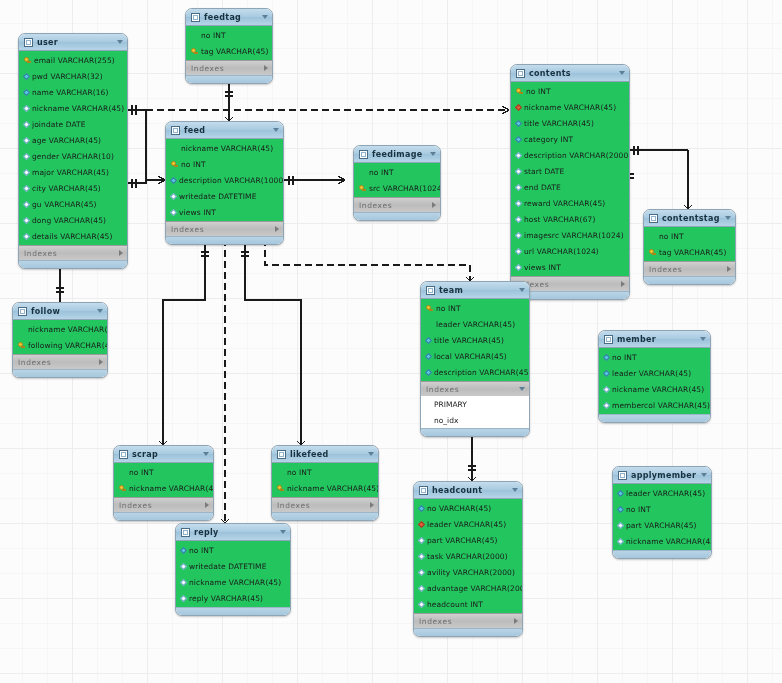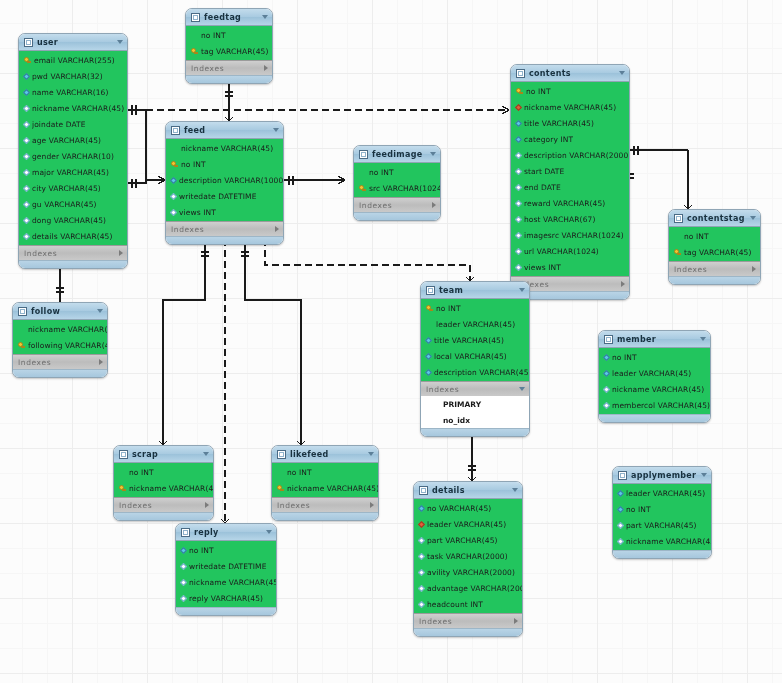--- a/index.html
+++ b/index.html
@@ -157,25 +157,24 @@
     font-size: 7.5px;
     color: #6e6e6e;
     letter-spacing: 0.6px;
     flex: 1 1 auto;
   }
   .idx-list { background: #ffffff; }
   .idx-item {
     height: 16px;
     display: flex;
     align-items: center;
-    padding-left: 22px;
+    padding-left: 13px;
     font-size: 7.5px;
     color: #1b1b1b;
     box-sizing: border-box;
-    font-weight: bold;
   }
   .tbl-foot {
     height: 7px;
     background: linear-gradient(to bottom, #b9d4e6, #a6c7dd);
     border-top: 1px solid #9db6c7;
   }
 </style>
 </head>
 <body>
 
@@ -432,21 +431,21 @@
           <span class="ci ci-dia ci-null"></span>
           <span class="col-name">views INT</span>
         </div>
       </div>
       <div class="idx">
         <span class="idx-label">Indexes</span>
         <span class="caret-r"></span>
       </div>
       <div class="tbl-foot"></div>
     </div>
-    <div class="tbl" style="left: 643px; top: 209px; width: 93px; margin-left: 25px;">
+    <div class="tbl" style="left: 643px; top: 209px; width: 93px;">
       <div class="tbl-head">
         <span class="tbl-ico"></span>
         <span class="tbl-title">contentstag</span>
         <span class="caret"></span>
       </div>
       <div class="cols">
         <div class="col">
           <span class="ci ci-none"></span>
           <span class="col-name">no INT</span>
         </div>
@@ -613,21 +612,21 @@
         <div class="col">
           <span class="ci ci-dia ci-null"></span>
           <span class="col-name">nickname VARCHAR(45)</span>
         </div>
       </div>
       <div class="tbl-foot"></div>
     </div>
     <div class="tbl" style="left: 413px; top: 481px; width: 110px;">
       <div class="tbl-head">
         <span class="tbl-ico"></span>
-        <span class="tbl-title">details</span>
+        <span class="tbl-title">headcount</span>
         <span class="caret"></span>
       </div>
       <div class="cols">
         <div class="col">
           <span class="ci ci-dia ci-nn"></span>
           <span class="col-name">no VARCHAR(45)</span>
         </div>
         <div class="col">
           <span class="ci ci-dia ci-fk"></span>
           <span class="col-name">leader VARCHAR(45)</span>
@@ -652,21 +651,21 @@
           <span class="ci ci-dia ci-null"></span>
           <span class="col-name">headcount INT</span>
         </div>
       </div>
       <div class="idx">
         <span class="idx-label">Indexes</span>
         <span class="caret-r"></span>
       </div>
       <div class="tbl-foot"></div>
     </div>
-    <div class="tbl" style="left: 175px; top: 523px; width: 102px;">
+    <div class="tbl" style="left: 175px; top: 523px; width: 116px;">
       <div class="tbl-head">
         <span class="tbl-ico"></span>
         <span class="tbl-title">reply</span>
         <span class="caret"></span>
       </div>
       <div class="cols">
         <div class="col">
           <span class="ci ci-dia ci-nn"></span>
           <span class="col-name">no INT</span>
         </div>

